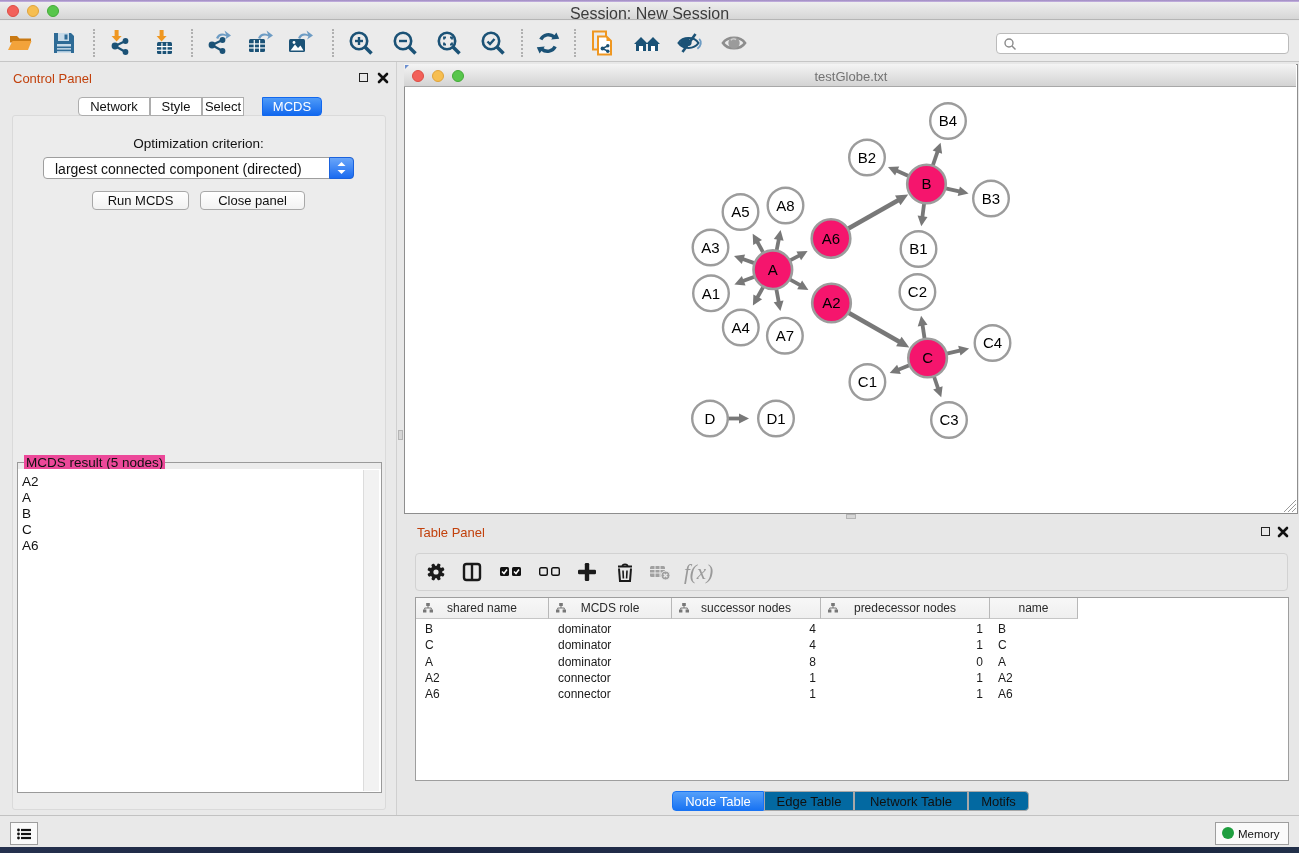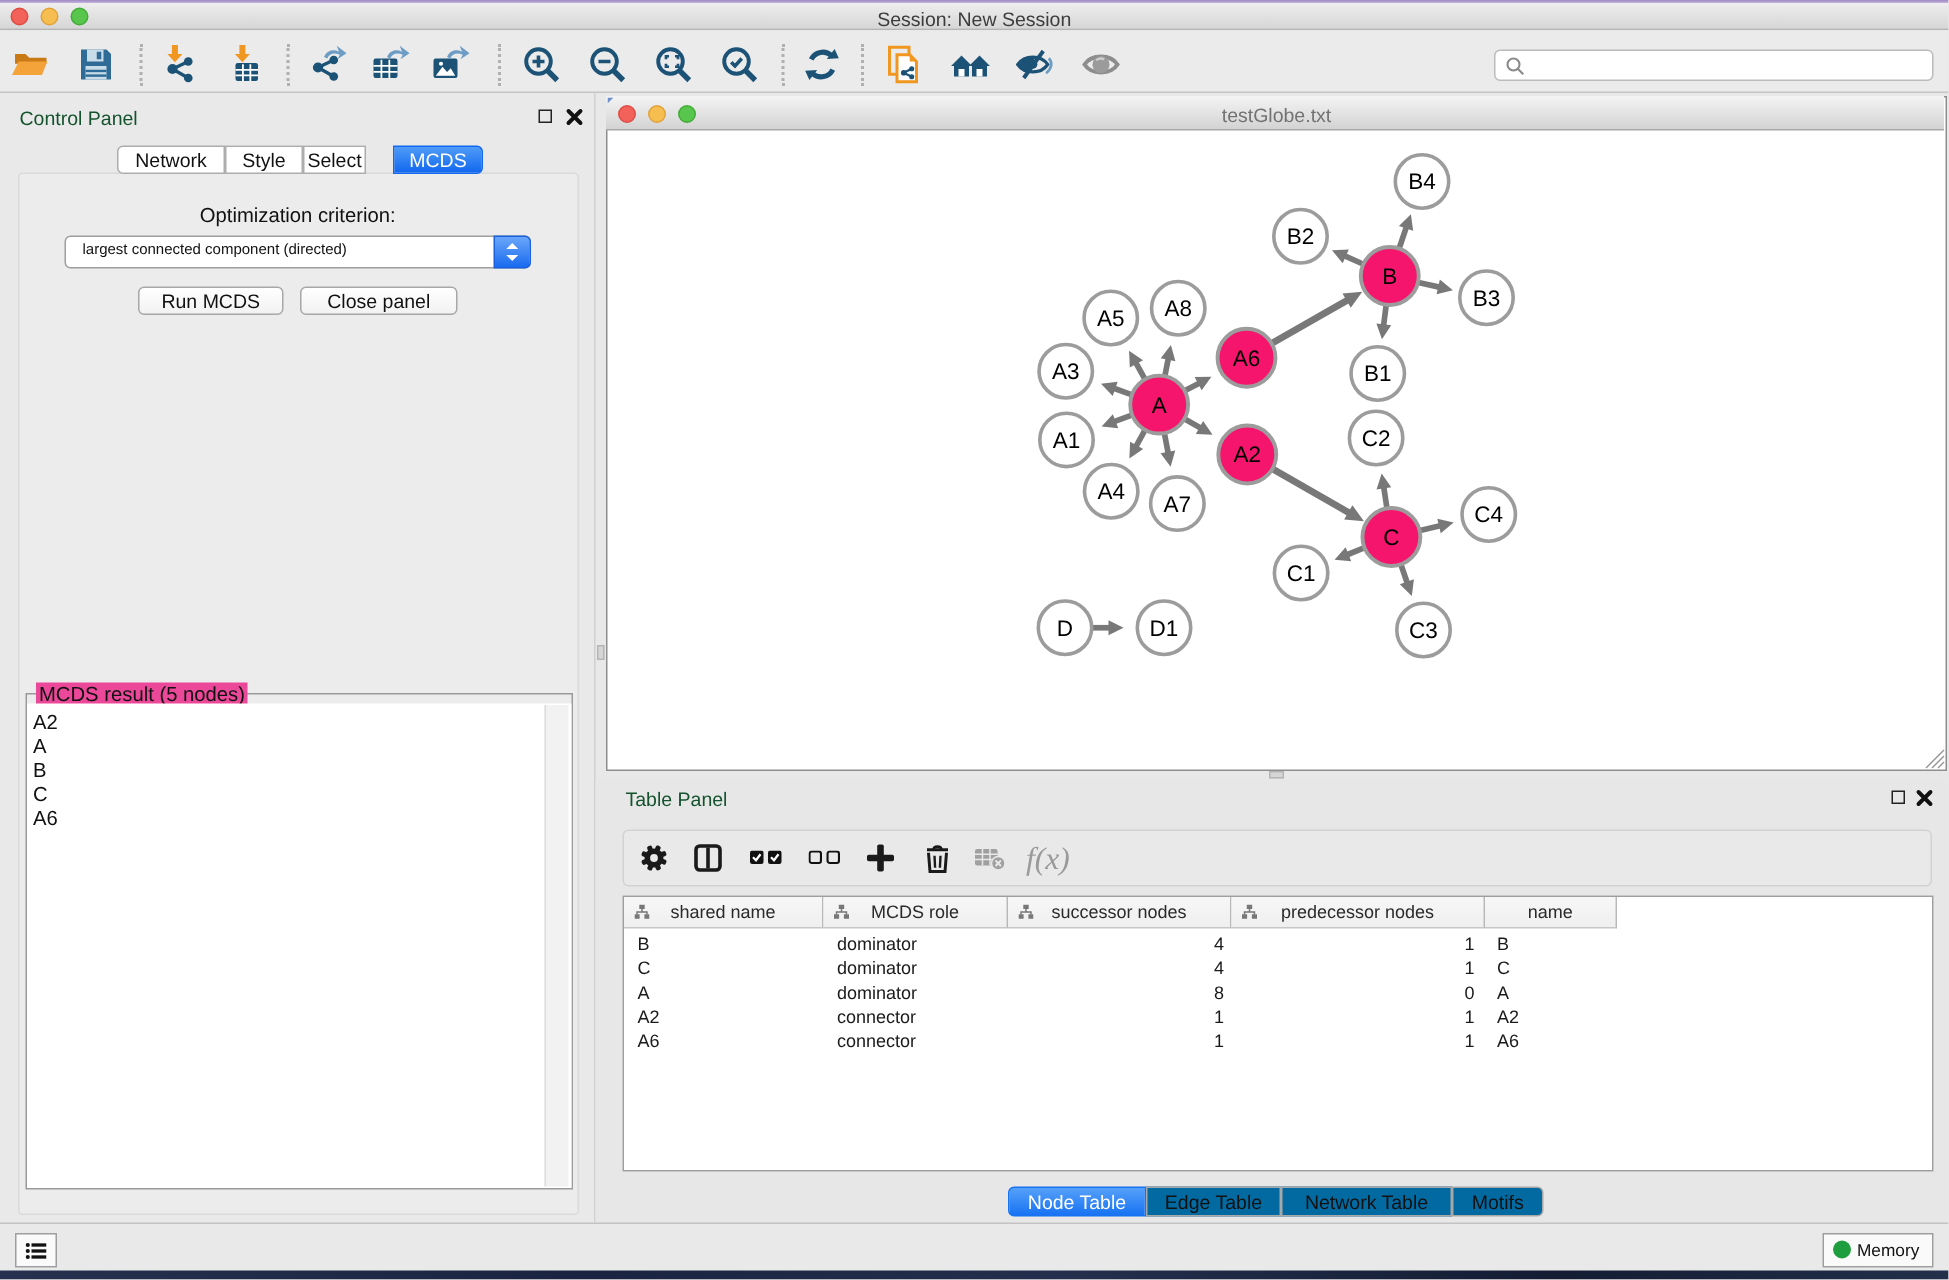--- a/index.html
+++ b/index.html
@@ -1,24 +1,24 @@
 <!DOCTYPE html>
 <html><head><meta charset="utf-8"><style>
 *{margin:0;padding:0;box-sizing:border-box}
 body{width:1299px;height:853px;font-family:"Liberation Sans",sans-serif;background:#e8e8e8;position:relative;overflow:hidden;color:#1c1c1c}
 .abs{position:absolute}
 .titlebar{left:0;top:0;width:1299px;height:20px;background:linear-gradient(#f1f1f1,#d6d6d6);border-bottom:1px solid #b5b5b5}
 .purple{left:0;top:0;width:1299px;height:2px;background:linear-gradient(#9d89c0,#c7b4e2)}
 .tl{border-radius:50%;width:12px;height:12px}
-.apptitle{top:5px;left:0;width:1299px;text-align:center;font-size:13px;color:#3c3c3c}
+.apptitle{top:5px;left:0;width:1299px;text-align:center;font-size:16px;color:#3c3c3c}
 .toolbar{left:0;top:21px;width:1299px;height:41px;background:#ebebeb;border-bottom:1px solid #c6c6c6}
 .tsep{top:29px;width:0;height:28px;border-left:2px dotted #b0b0b0}
 .searchbox{left:996px;top:33px;width:293px;height:21px;background:#fff;border:1px solid #bbb;border-radius:4px}
 .leftpanel{left:0;top:62px;width:397px;height:753px;background:#e9e9e9;border-right:1px solid #d0d0d0}
-.ptitle{font-size:13px;color:#14532d}
+.ptitle{font-size:13px;color:#c2410c}
 .tab{position:absolute;top:97px;height:19px;background:#fff;border:1px solid #adadad;font-size:13px;text-align:center;line-height:18px;color:#111}
 .cpane{left:12px;top:115px;width:374px;height:695px;background:#ececec;border:1px solid #dadada;border-radius:3px}
 .btn{position:absolute;background:linear-gradient(#ffffff,#f2f2f2);border:1px solid #a8a8a8;border-radius:4px;font-size:13px;text-align:center;color:#111}
 .netwin{left:404px;top:64px;width:894px;height:450px;background:#fff;border:1px solid #8e8e8e}
 .nettitle{left:0;top:0;width:892px;height:23px;background:linear-gradient(#f4f4f4,#d3d3d3);border-bottom:1px solid #a8a8a8}
 .tablepanel{left:397px;top:520px;width:902px;height:295px;background:#e7e7e7}
 .statusbar{left:0;top:815px;width:1299px;height:32px;background:#e9e9e9;border-top:1px solid #c2c2c2}
 .darkstrip{left:0;top:847px;width:1299px;height:6px;background:linear-gradient(90deg,#25314e,#1a2440 30%,#232f4c 55%,#131c33 80%,#22304a)}
 .hdrcell{position:absolute;top:0;height:21px;border-right:1px solid #b8b8b8;border-bottom:1px solid #c6c6c6;background:linear-gradient(#f7f7f7,#efefef);font-size:12px;color:#2a2a2a;text-align:center;line-height:20px}
 .trow{position:absolute;font-size:12px;color:#1a1a1a;height:16px;line-height:16px}
@@ -165,21 +165,21 @@
 <svg class="abs" style="left:377px;top:72px" width="12" height="12" viewBox="0 0 12 12">
     <path d="M2 2 L10 10 M10 2 L2 10" stroke="#111" stroke-width="2.6" stroke-linecap="round"></path>
   </svg>
 <div class="abs cpane"></div>
 <div class="tab" style="left:78px;width:72px;border-radius:4px 0 0 4px;">Network</div>
 <div class="tab" style="left:150px;width:52px;">Style</div>
 <div class="tab" style="left:202px;width:42px;">Select</div>
 <div class="tab" style="left:262px;width:60px;border-radius:0 4px 4px 0;background:linear-gradient(#4f9bf8,#1268ee);color:#fff;border-color:#1268ee;">MCDS</div>
 <div class="abs" style="left:0;top:136px;width:397px;text-align:center;font-size:13.5px;color:#111">Optimization criterion:</div>
 <div class="abs" style="left:43px;top:157px;width:311px;height:22px;background:#fff;border:1px solid #9e9e9e;border-radius:4px"></div>
-<div class="abs" style="left:55px;top:161px;font-size:10px;color:#111">largest connected component (directed)</div>
+<div class="abs" style="left:55px;top:161px;font-size:14px;color:#111">largest connected component (directed)</div>
 <div class="abs" style="left:329px;top:157px;width:25px;height:22px;background:linear-gradient(#6aa6f9,#1a6bf0);border-radius:0 4px 4px 0;border:1px solid #1a62dd"></div>
 <svg class="abs" style="left:334px;top:160px" width="15" height="16" viewBox="0 0 15 16">
     <path d="M3.5 6 L7.5 2 L11.5 6z" fill="#fff"></path>
     <path d="M3.5 10 L7.5 14 L11.5 10z" fill="#fff"></path>
   </svg>
 <div class="btn" style="left:92px;top:191px;width:97px;height:19px;line-height:18px">Run MCDS</div>
 <div class="btn" style="left:200px;top:191px;width:105px;height:19px;line-height:18px">Close panel</div>
 <div class="abs" style="left:17px;top:462px;width:365px;height:331px;border:1px solid #9a9a9a"></div>
 <div class="abs" style="left:24px;top:455px;background:#ec4899;padding:0 2px;font-size:13.5px;color:#111">MCDS result (5 nodes)</div>
 <div class="abs" style="left:18px;top:469px;width:363px;height:323px;background:#fff"></div>

